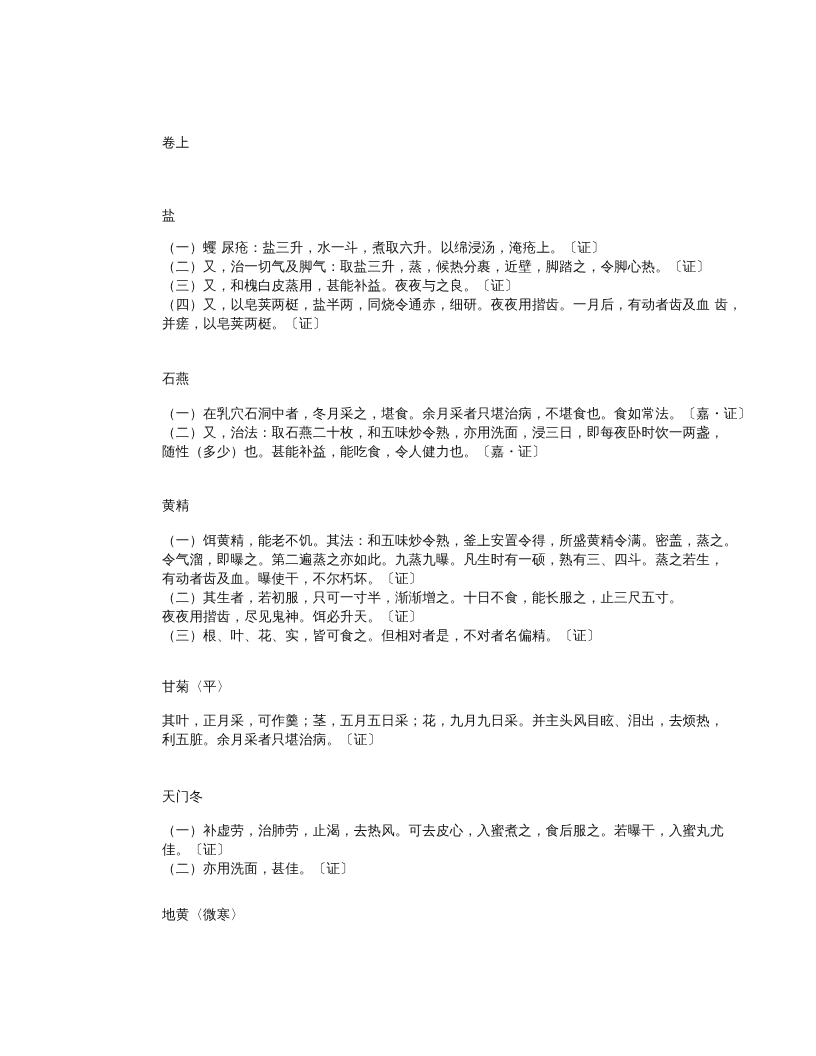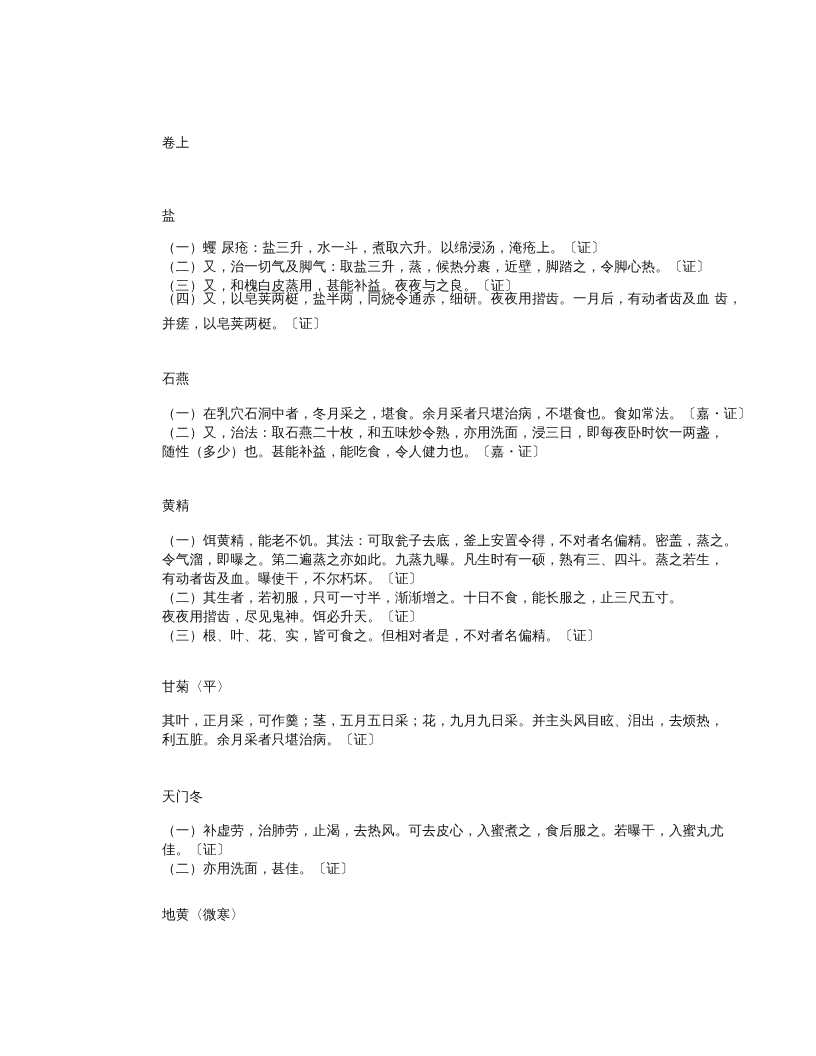--- a/index.html
+++ b/index.html
@@ -13,34 +13,34 @@
 <body>
 
 <div class="page">
   <div class="line heading" style="top:133px">卷上</div>
 
   <div>
     <div class="line heading" style="top:206px">盐</div>
     <div class="line" style="top:238px">（一）蠼 尿疮：盐三升，水一斗，煮取六升。以绵浸汤，淹疮上。〔证〕</div>
     <div class="line" style="top:257px">（二）又，治一切气及脚气：取盐三升，蒸，候热分裹，近壁，脚踏之，令脚心热。〔证〕</div>
     <div class="line" style="top:276px">（三）又，和槐白皮蒸用，甚能补益。夜夜与之良。〔证〕</div>
-    <div class="line" style="top:289px">（四）又，以皂荚两梃，盐半两，同烧令通赤，细研。夜夜用揩齿。一月后，有动者齿及血 齿，</div>
+    <div class="line" style="top:295px">（四）又，以皂荚两梃，盐半两，同烧令通赤，细研。夜夜用揩齿。一月后，有动者齿及血 齿，</div>
     <div class="line" style="top:314px">并瘥，以皂荚两梃。〔证〕</div>
   </div>
 
   <div>
     <div class="line heading" style="top:369px">石燕</div>
     <div class="line" style="top:404px">（一）在乳穴石洞中者，冬月采之，堪食。余月采者只堪治病，不堪食也。食如常法。〔嘉・证〕</div>
     <div class="line" style="top:423px">（二）又，治法：取石燕二十枚，和五味炒令熟，亦用洗面，浸三日，即每夜卧时饮一两盏，</div>
     <div class="line" style="top:442px">随性（多少）也。甚能补益，能吃食，令人健力也。〔嘉・证〕</div>
   </div>
 
   <div>
     <div class="line heading" style="top:496px">黄精</div>
-    <div class="line" style="top:531px">（一）饵黄精，能老不饥。其法：可取瓮子去底，釜上安置令得，不对者名偏精。密盖，蒸之。</div>
+    <div class="line" style="top:531px">（一）饵黄精，能老不饥。其法：和五味炒令熟，釜上安置令得，所盛黄精令满。密盖，蒸之。</div>
     <div class="line" style="top:550px">令气溜，即曝之。第二遍蒸之亦如此。九蒸九曝。凡生时有一硕，熟有三、四斗。蒸之若生，</div>
     <div class="line" style="top:569px">有动者齿及血。曝使干，不尔朽坏。〔证〕</div>
     <div class="line" style="top:588px">（二）其生者，若初服，只可一寸半，渐渐增之。十日不食，能长服之，止三尺五寸。</div>
     <div class="line" style="top:607px">夜夜用揩齿，尽见鬼神。饵必升天。〔证〕</div>
     <div class="line" style="top:626px">（三）根、叶、花、实，皆可食之。但相对者是，不对者名偏精。〔证〕</div>
   </div>
 
   <div>
     <div class="line heading" style="top:677px">甘菊〈平〉</div>
     <div class="line" style="top:711px">其叶，正月采，可作羹；茎，五月五日采；花，九月九日采。并主头风目眩、泪出，去烦热，</div>

